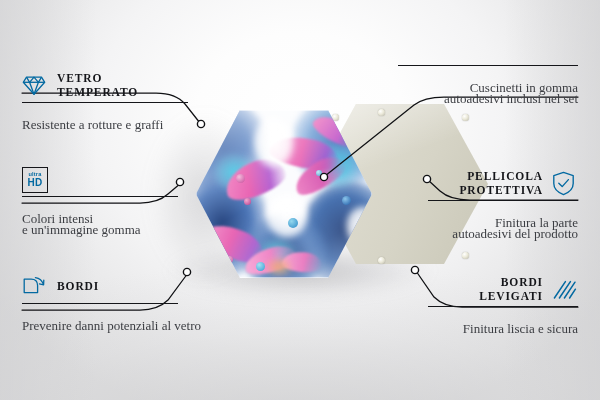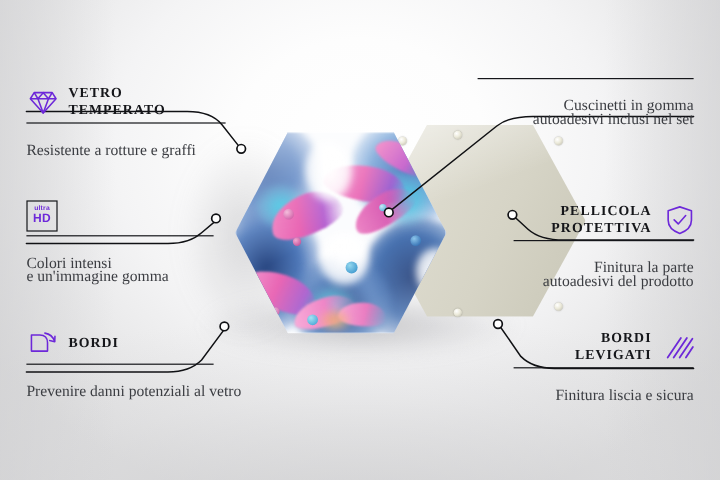--- a/index.html
+++ b/index.html
@@ -37,21 +37,21 @@
 
   
   .callout{position:absolute;}
   .row{display:flex;align-items:center;}
   .row.r{justify-content:flex-end;}
   .ttl{font-family:"Liberation Serif",serif;font-weight:700;font-size:11.5px;letter-spacing:.9px;color:#15161a;line-height:13.5px;text-transform:uppercase;}
   .ttl.right{text-align:right;}
   .rule{height:0;border-top:1.15px solid #15161a;margin-top:3px;}
   .sub{font-size:13px;line-height:11.4px;color:#3b3d42;margin-top:16px;font-family:"Liberation Serif",serif;}
   .sub.right{text-align:right;}
-  .ico{width:26px;height:26px;flex:0 0 26px;display:flex;align-items:center;justify-content:flex-end;color:#6d28d9;}
+  .ico{width:26px;height:26px;flex:0 0 26px;display:flex;align-items:center;justify-content:flex-start;color:#0369a1;}
   .ico.l{margin-right:9px;}
   .ico.r{margin-left:9px;}
   .hdbadge{width:25px;height:24px;border:1.4px solid #15161a;display:flex;flex-direction:column;align-items:center;justify-content:center;line-height:1;}
   .hdbadge .u{font-size:5.6px;letter-spacing:.2px;font-family:"Liberation Sans",sans-serif;font-weight:700;}
   .hdbadge .h{font-size:10px;font-weight:700;font-family:"Liberation Sans",sans-serif;letter-spacing:.3px;margin-top:.5px;}
   svg{display:block;overflow:visible;}
   #leaders{position:absolute;left:0;top:0;width:600px;height:400px;pointer-events:none;}
 </style>
 </head>
 <body>

